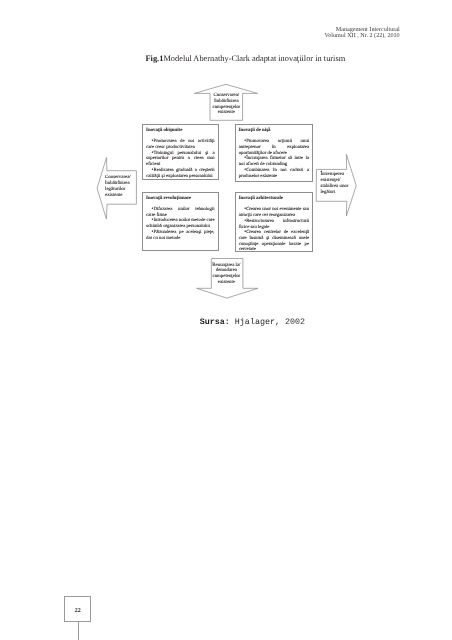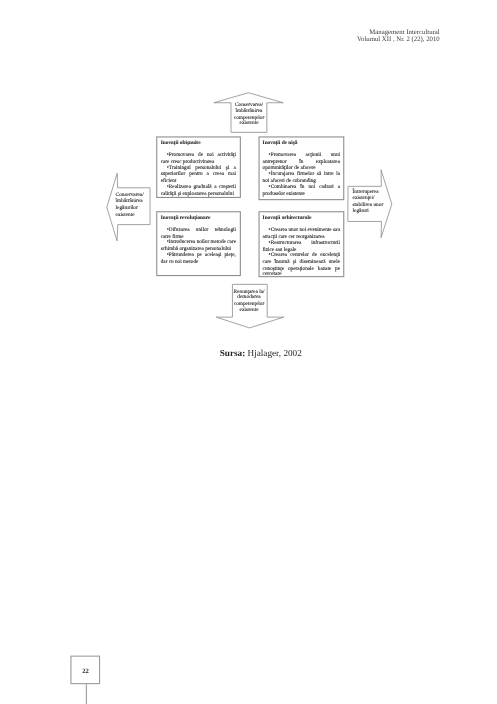--- a/index.html
+++ b/index.html
@@ -8,21 +8,21 @@
   .page { transform: translateZ(0); }
   body {
     width:452px; height:640px; background:#ffffff;
     font-family:"Liberation Serif", serif;
     color:#231f20; position:relative; overflow:hidden;
   }
   .page { position:absolute; inset:0; }
   .hdr { position:absolute; left:0px; width:399.7px; top:26.6px; text-align:right; font-size:6.15px; line-height:6.6px; color:#3b3a3c;}
   .figtitle { position:absolute; left:145.5px; top:54.2px; width:200px; text-align:left; font-size:8.37px; color:#231f20; white-space:nowrap;}
   .figtitle b { font-weight:bold; }
-  .sursa { position:absolute; left:199.7px; top:316.5px; width:80px; text-align:left; font-size:8.37px; white-space:nowrap;}
+  .sursa { position:absolute; left:199.7px; top:316.5px; width:80px; text-align:left; font-size:8.37px; white-space:nowrap;font-family:Liberation Mono, monospace;}
   .sursa b { font-weight:bold; }
   .diagram { position:absolute; left:0; top:0; width:452px; height:640px; }
   .pagenum { position:absolute; left:64.2px; top:596.2px; width:27.2px; height:26.3px; border:1px solid #9a9a9a; box-sizing:border-box; }
   .pagenum span { position:absolute; left:0; right:0; top:10.6px; text-align:center; font-size:6.0px; font-weight:bold; color:#2e2e2e;}
   .pagetail { position:absolute; left:78.3px; top:622.4px; width:0.9px; height:17.6px; background:#9a9a9a; }
   .qbox { position:absolute; border:0.75px solid #8e8e8e; box-sizing:border-box; padding:3.1px 3.2px; }
   .qtitle { font-size:4.85px; font-weight:bold; line-height:5.7px; margin-bottom:5.7px; -webkit-text-stroke:0.08px #231f20; }
   .qp { font-size:4.78px; text-align:justify; margin:0; text-indent:4px; line-height:5.7px; -webkit-text-stroke:0.1px #231f20; }
   .qp::before { content:"\2022"; font-size:5.4px; line-height:0; margin-left:1.5px; margin-right:0.05px; }
   #q0 { left:141.9px; top:123.8px; width:76.8px; height:56.3px; }
@@ -35,20 +35,23 @@
   #al-left { left:105.1px; top:175.4px; width:28px; text-align:left; }
   #al-right { left:320.5px; top:172.4px; width:28.6px; text-align:left; }
 </style>
 </head>
 <body>
 
 <div class="page">
   <div class="hdr">
     <div>Management Intercultural</div>
     <div>Volumul XII , Nr. 2 (22), 2010</div>
+  </div>
+  <div class="figtitle">
+    <b>Fig.1</b><span>Modelul Abernathy-Clark adaptat inovaţiilor in turism</span>
   </div>
   <div class="sursa">
     <b>Sursa:</b> <span>Hjalager, 2002</span>
   </div>
   <div class="pagenum">
       <span>22</span>
     </div>
   <div class="pagetail"></div>
 
   <svg class="diagram" viewBox="0 0 452 640">

